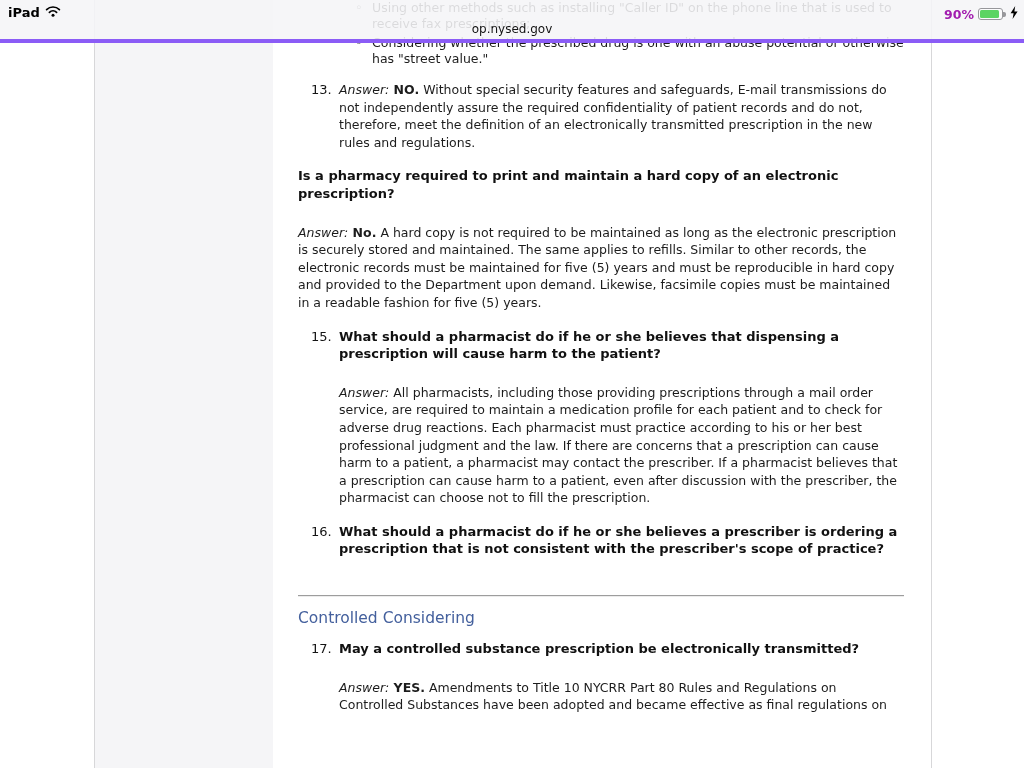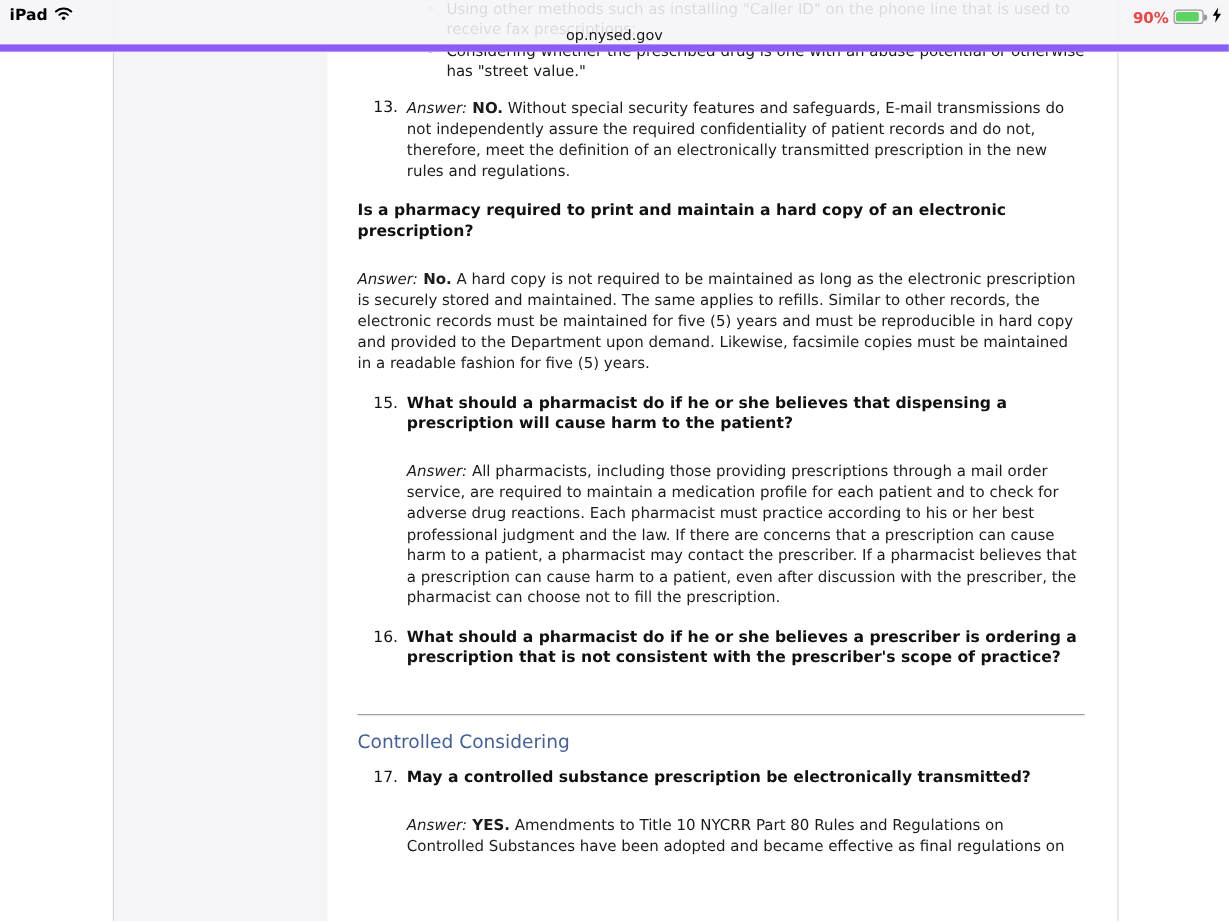--- a/index.html
+++ b/index.html
@@ -8,38 +8,38 @@
     background: #ffffff;
     font-family: "DejaVu Sans", "Liberation Sans", sans-serif;
     color: #1c1c1c;
     -webkit-font-smoothing: antialiased;
   }
 
   
   .statusbar {
     position: fixed; top: 0; left: 0; width: 1024px; height: 43px;
     background: rgba(245,245,247,0.88);
-    border-bottom: 6px solid #8b5cf6;
+    border-bottom: 4px solid #8b5cf6;
     z-index: 10;
   }
   .sb-left {
     position: absolute; left: 8px; top: 5px;
     display: flex; align-items: center; gap: 5px;
     font-size: 13px; font-weight: bold; color: #000;
   }
   .sb-center {
     position: absolute; left: 0; right: 0; top: 3px;
     text-align: center; color: #000;
   }
   .sb-time { font-size: 13px; font-weight: bold; }
   .sb-site { font-size: 12px; margin-top: 19px; color: #141414; }
   .sb-right {
     position: absolute; right: 6px; top: 6px;
     display: flex; align-items: center; gap: 4px;
-    font-size: 12.5px; font-weight: 600; color: #ef4444;
+    font-size: 12.5px; font-weight: 600; color: #a21caf;
   }
   .batt {
     display: inline-block; position: relative;
     width: 25px; height: 12px;
     border: 1px solid #97979b; border-radius: 3px;
     padding: 1px; background: #fbfbfc;
   }
   .batt-fill { display: block; height: 100%; width: 89%; background: #5cd463; border-radius: 1.5px; }
   .batt::after {
     content: ""; position: absolute; right: -4px; top: 3px;

